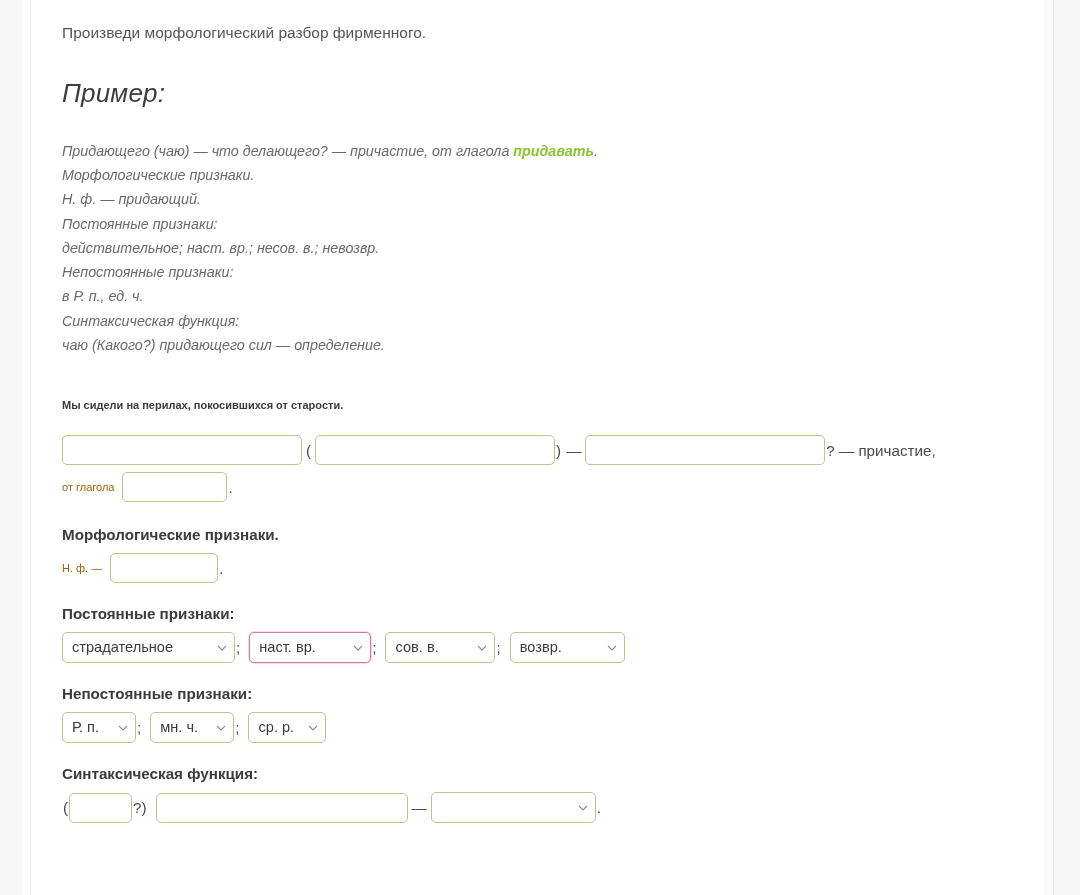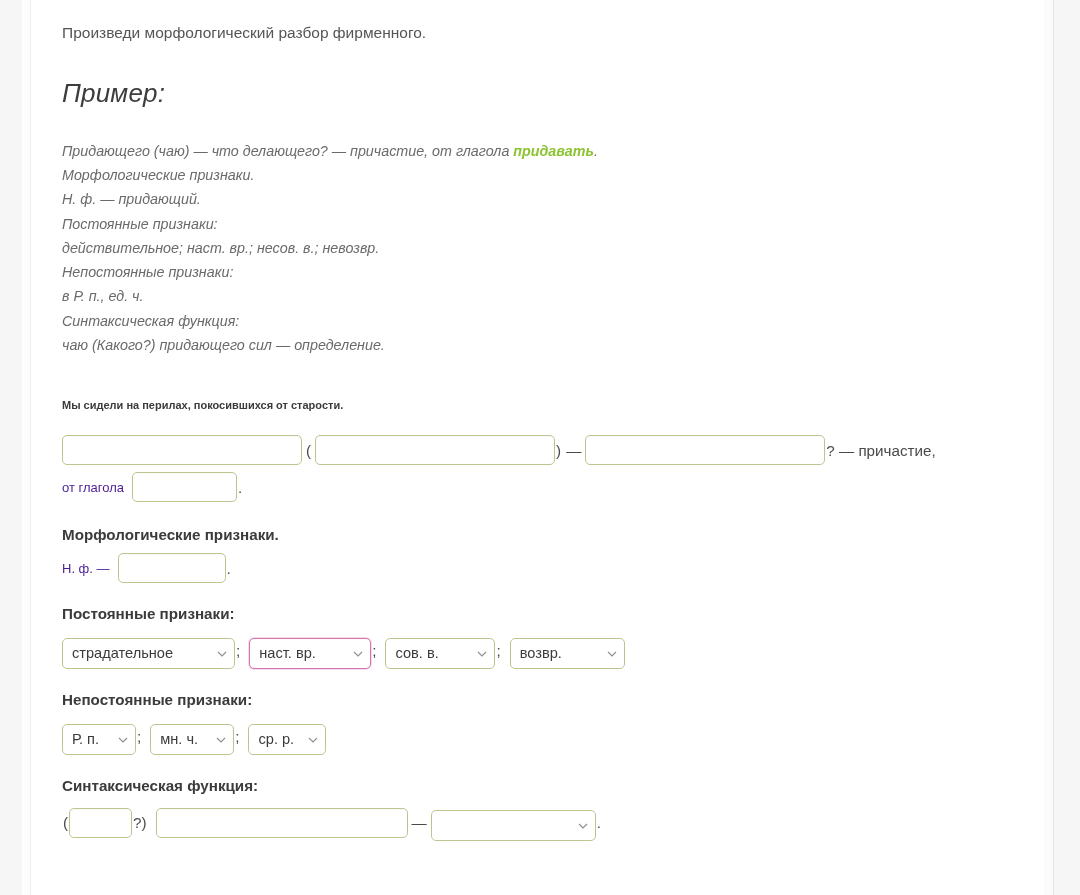--- a/index.html
+++ b/index.html
@@ -106,22 +106,22 @@
     color: #3b3b3b;
     margin: 0 0 24px 0;
   }
   .section-label {
     font-size: 15.2px;
     font-weight: 700;
     color: #3b3b3b;
     margin: 0 0 10px 0;
   }
   .plain {
-    font-size: 13px;
-    color: #4c1d95;
+    font-size: 11px;
+    color: #a16207;
   }
 
   
   .row {
     display: flex;
     align-items: center;
     flex-wrap: wrap;
     margin-bottom: 0;
   }
   .row .glue {
@@ -142,21 +142,20 @@
     font-size: 15px;
     color: #3b3b3b;
     padding: 0 8px;
     outline: none;
     box-shadow: 0 1px 0 rgba(0,0,0,0.02) inset;
   }
 
   .sel-wrap {
     position: relative;
     display: inline-block;
-    margin-top: 6px;
   }
   select.sel {
     box-sizing: border-box;
     -webkit-appearance: none;
     -moz-appearance: none;
     appearance: none;
     height: 31px;
     border: 1px solid #b9c78f;
     border-radius: 5px;
     background: #ffffff;

